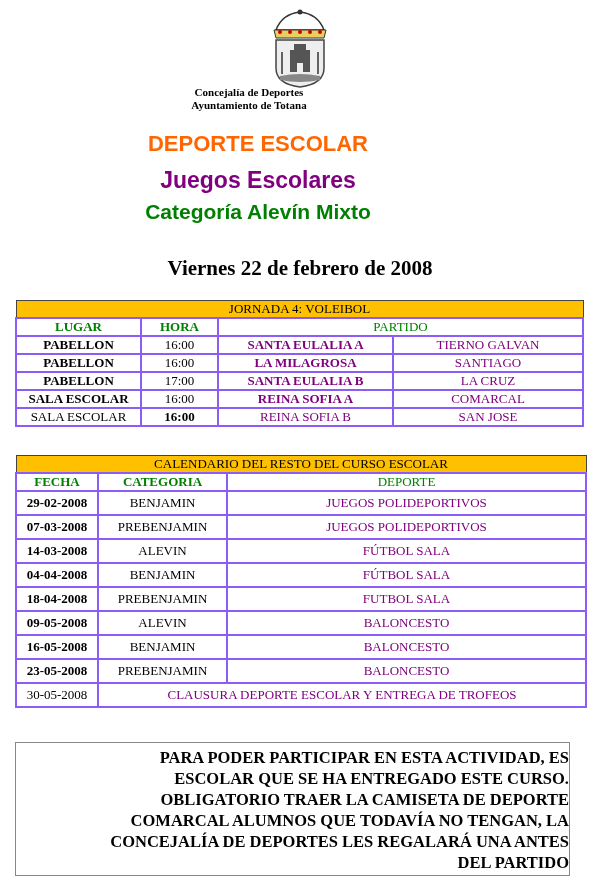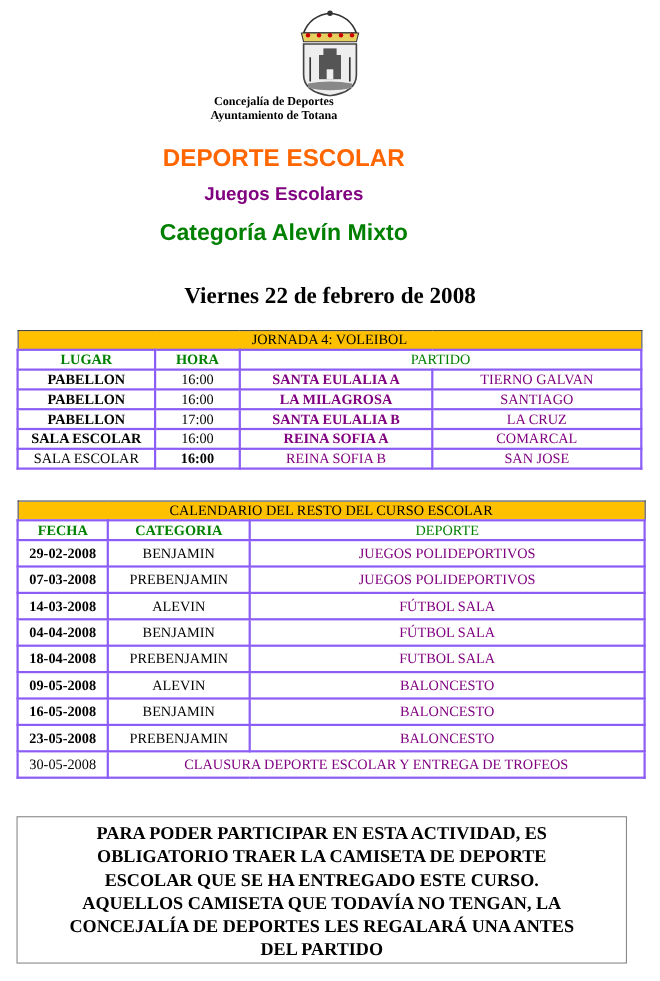--- a/index.html
+++ b/index.html
@@ -3,38 +3,38 @@
 <meta charset="utf-8">
 <style>
   html, body { margin:0; padding:0; background:#fff; }
   body { width:600px; height:892px; position:relative; overflow:hidden; font-family:"Liberation Serif", serif; color:#000; }
   .crest { position:absolute; left:262px; top:8px; width:76px; height:80px; }
   .org { position:absolute; left:0; width:498px; text-align:center; font-weight:bold; font-size:11px; line-height:13px; }
   .org1 { top:86px; }
   .org2 { top:99px; }
   .title { position:absolute; left:0; width:516px; text-align:center; font-family:"Liberation Sans", sans-serif; font-weight:bold; }
   .t1 { top:131px; font-size:22px; color:#ff6600; }
-  .t2 { top:167px; font-size:17px; color:#800080; }
+  .t2 { top:167px; font-size:23px; color:#800080; }
   .t3 { top:200px; font-size:21px; color:#008000; }
   .date { position:absolute; top:256px; left:0; width:600px; text-align:center; font-weight:bold; font-size:21px; }
   table { position:absolute; border-collapse:collapse; font-family:"Liberation Serif", serif; font-size:13px; table-layout:fixed;border-radius:28px; }
   td, th { border:2px solid #8b5cf6; text-align:center; padding:0; white-space:nowrap; overflow:hidden; }
   .bandrow td { background:#ffc000; border:1px solid #444; font-weight:normal; }
   .hdr td { color:#008000; font-weight:bold; }
   .hdr td.plain { font-weight:normal; }
   .pur { color:#800080; }
   .b { font-weight:bold; }
   #t1 { left:15px; top:300px; width:567px; }
   #t1 tr { height:17px; }
   #t1 .bandrow { height:16px; }
   #t2 { left:15px; top:455px; width:570px; }
   #t2 tr { height:24px;margin-top:35px; }
   #t2 .bandrow { height:16px; }
   #t2 .hdr { height:18px; }
-  .note { position:absolute; left:15px; top:742px; width:555px; height:134px; border:1px solid #888; box-sizing:border-box; text-align:center; font-weight:bold; font-size:16.5px; line-height:21px; padding-top:4px; }
+  .note { position:absolute; left:15px; top:742px; width:555px; height:134px; border:1px solid #888; box-sizing:border-box; text-align:right; font-weight:bold; font-size:16.5px; line-height:21px; padding-top:4px; }
 </style>
 </head>
 <body>
 
 <div class="crest">
   <svg width="76" height="80" viewBox="0 0 76 80">
 
     <path d="M14 22 Q20 6 38 4 Q56 6 62 22 Z" fill="#fff" stroke="#333" stroke-width="1.5"></path>
     <path d="M12 22 L64 22 L62 30 L14 30 Z" fill="#e8d060" stroke="#333" stroke-width="1"></path>
     <circle cx="38" cy="4" r="2.5" fill="#333"></circle>
@@ -170,18 +170,18 @@
   </tr>
   <tr>
     <td>30-05-2008</td>
     <td colspan="2" class="pur">CLAUSURA DEPORTE ESCOLAR Y ENTREGA DE TROFEOS</td>
   </tr>
 </tbody>
   </table>
 
 <div class="note">
   <div>PARA PODER PARTICIPAR EN ESTA ACTIVIDAD, ES</div>
+  <div>ESCOLAR QUE SE HA ENTREGADO ESTE CURSO.</div>
   <div>OBLIGATORIO TRAER LA CAMISETA DE DEPORTE</div>
-  <div>ESCOLAR QUE SE HA ENTREGADO ESTE CURSO.</div>
-  <div>AQUELLOS CAMISETA QUE TODAVÍA NO TENGAN, LA</div>
+  <div>COMARCAL ALUMNOS QUE TODAVÍA NO TENGAN, LA</div>
   <div>CONCEJALÍA DE DEPORTES LES REGALARÁ UNA ANTES</div>
   <div>DEL PARTIDO</div>
 </div>
 
 </body></html>

